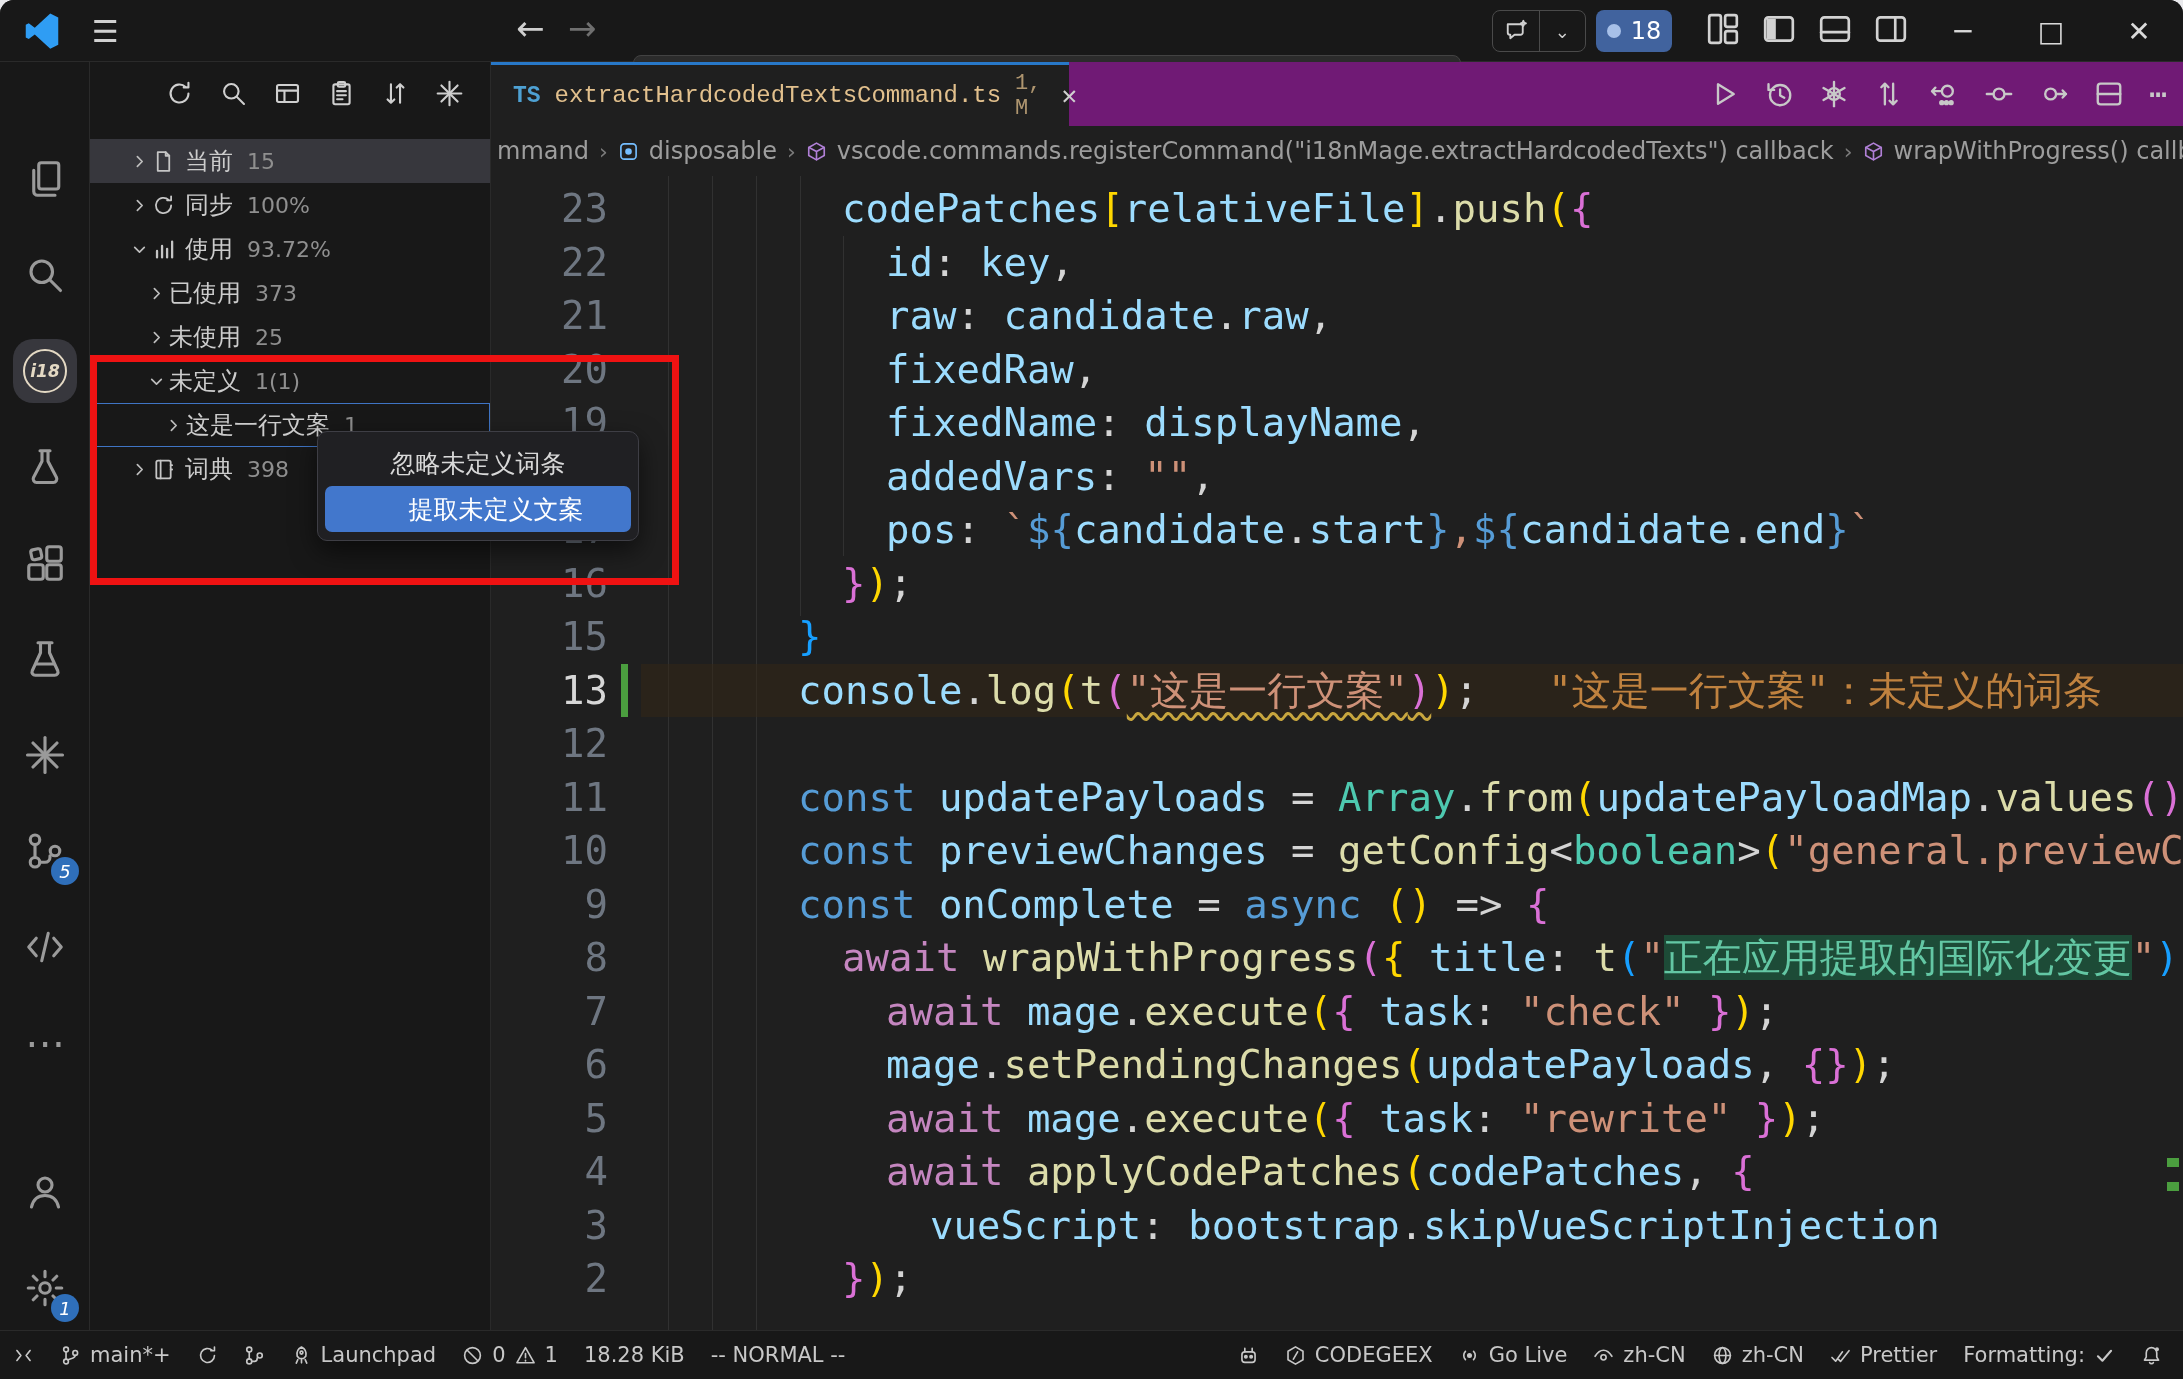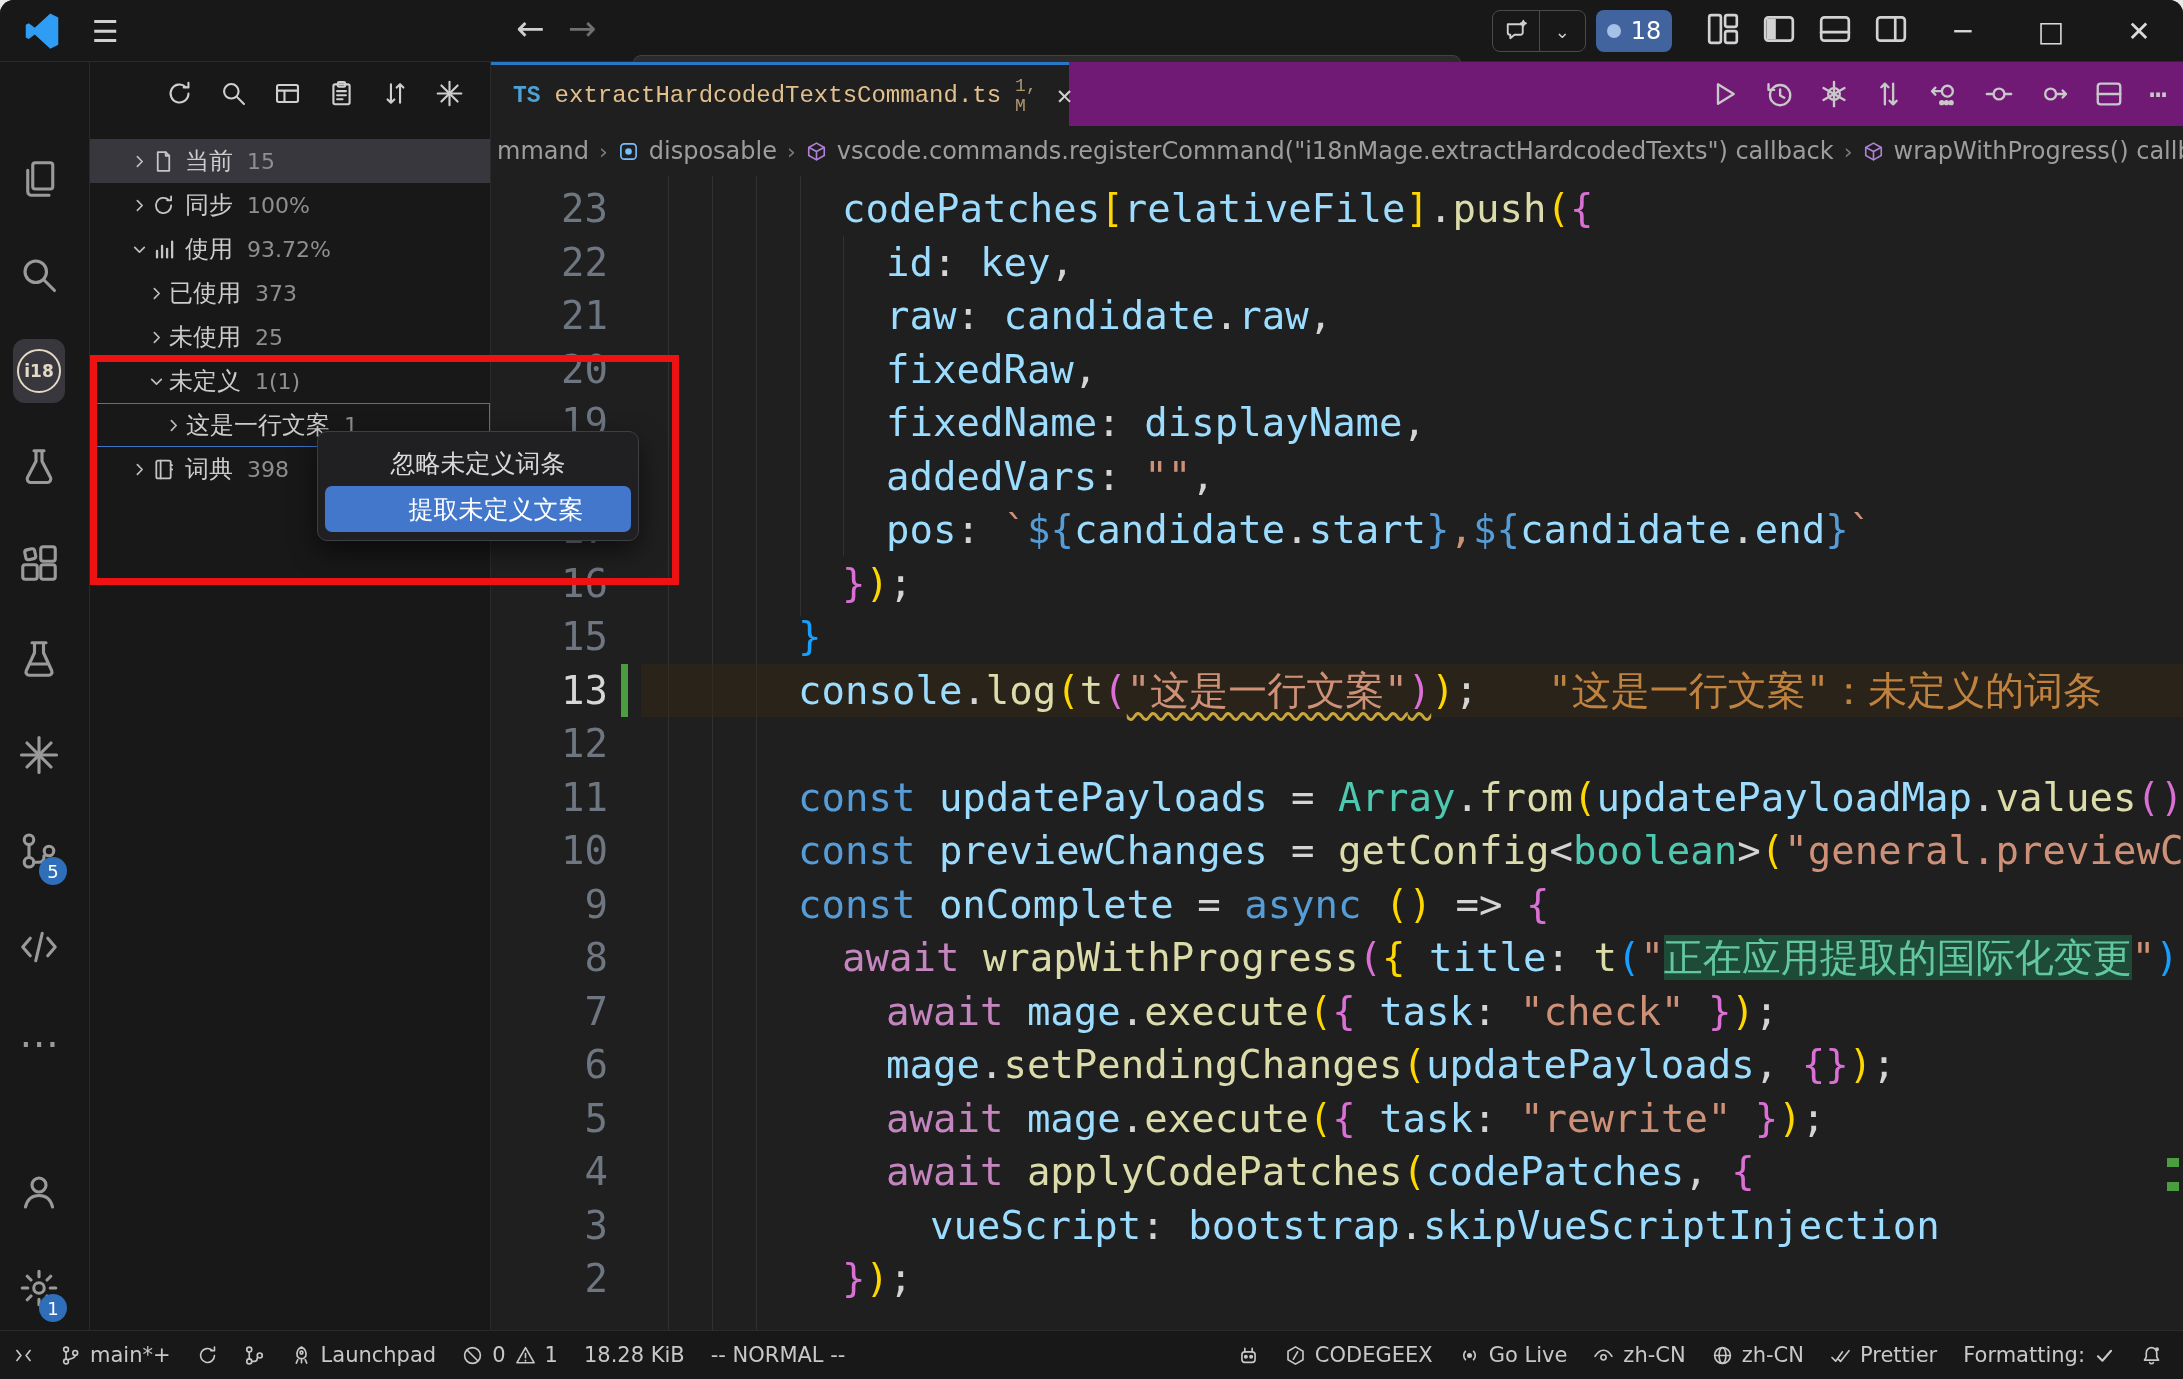--- a/index.html
+++ b/index.html
@@ -25,22 +25,22 @@
   #chatgroup .seg{flex:1;display:flex;align-items:center;justify-content:center;height:100%;font-size:24px;color:#d0d0d0;}
   #chatgroup .seg+.seg{border-left:1px solid #4a4a4a;font-size:18px;}
   #countpill{position:absolute;left:1596px;top:10px;width:76px;height:42px;background:#41639e;border-radius:8px;
     display:flex;align-items:center;justify-content:center;gap:10px;color:#fff;font-size:24px;}
   #countpill .dot{width:14px;height:14px;border-radius:50%;background:#a7c0e8;}
   #layouticons{position:absolute;left:1706px;top:12px;display:flex;gap:22px;color:#d2d2d2;font-size:34px;}
   #wincontrols{position:absolute;right:0;top:0;height:62px;display:flex;}
   #wincontrols .wc{width:88px;height:62px;display:flex;align-items:center;justify-content:center;font-size:28px;color:#dadada;}
   
   #activitybar{position:absolute;left:0;top:62px;width:90px;height:1268px;background:#181818;border-right:1px solid #2a2a2a;}
-  .act{position:absolute;left:13px;width:52px;height:64px;border-radius:12px;display:flex;align-items:center;justify-content:center;
-    font-size:40px;color:#9a9a9a;}
+  .act{position:absolute;left:13px;width:64px;height:64px;border-radius:20px;display:flex;align-items:center;justify-content:center;
+    font-size:40px;color:#9a9a9a;font-style:italic;}
   .act.active{background:#37373d;color:#e4d9c4;}
   .act .badge{position:absolute;right:-2px;bottom:-2px;min-width:28px;height:28px;border-radius:14px;background:#2f6fba;
     color:#fff;font-size:18px;display:flex;align-items:center;justify-content:center;padding:0 4px;}
   .act .logotxt{font-size:17px;border:2.5px solid currentColor;border-radius:50%;width:44px;height:44px;
     display:flex;align-items:center;justify-content:center;font-weight:bold;}
   
   #sidebar{position:absolute;left:90px;top:62px;width:401px;height:1268px;background:#181818;border-right:1px solid #2a2a2a;}
   #sbtoolbar{position:absolute;left:76px;top:16px;display:flex;gap:27px;font-size:27px;color:#cfcfcf;}
   #tree{position:absolute;left:0;top:77px;width:100%;}
   .trow{position:relative;height:44px;display:flex;align-items:center;font-size:24px;color:#cccccc;width:100%;}
@@ -56,21 +56,21 @@
   .mi.hl{background:#4277cc;color:#ffffff;padding-left:36px;}
   
   #redbox{position:absolute;left:90px;top:355px;width:589px;height:230px;border:7px solid #ef1212;z-index:60;pointer-events:none;}
   
   #editor{position:absolute;left:491px;top:62px;width:1692px;height:1268px;background:#1f1f1f;overflow:hidden;}
   #tabbar{position:absolute;left:0;top:0;width:100%;height:64px;background:#701a75;font-family:Liberation Mono, monospace;}
   #tab{position:absolute;left:0;top:0;height:64px;width:578px;background:#1f1f1f;border-top:3px solid #2878c8;
     display:flex;align-items:center;gap:14px;padding:0 22px;}
   #tab .ts{color:#4ea1d3;font-size:23px;font-weight:bold;}
   #tab .fn{color:#e2c08d;font-size:24px;}
-  #tab .dirty{color:#e2c08dbb;font-size:18px;}
+  #tab .dirty{color:#e2c08dbb;font-size:22px;}
   #tab .x{color:#d0d0d0;font-size:26px;margin-left:6px;}
   #edtoolbar{position:absolute;right:16px;top:0;height:64px;display:flex;align-items:center;gap:25px;font-size:30px;color:#c8c8c8;}
   #breadcrumbs{position:absolute;left:6px;top:64px;height:50px;display:flex;align-items:center;gap:10px;
     font-size:24px;color:#9d9d9d;white-space:nowrap;}
   #breadcrumbs .sep{color:#7b7b7b;font-size:22px;}
   #breadcrumbs .bic{font-size:21px;}
   #breadcrumbs .bic.blue{color:#75beff;}
   #breadcrumbs .bic.purple{color:#b180d7;}
   #codearea{position:absolute;left:0;top:114px;width:100%;height:1154px;overflow:hidden;
     font-family:"DejaVu Sans Mono","Liberation Mono",monospace;font-size:39px;}

